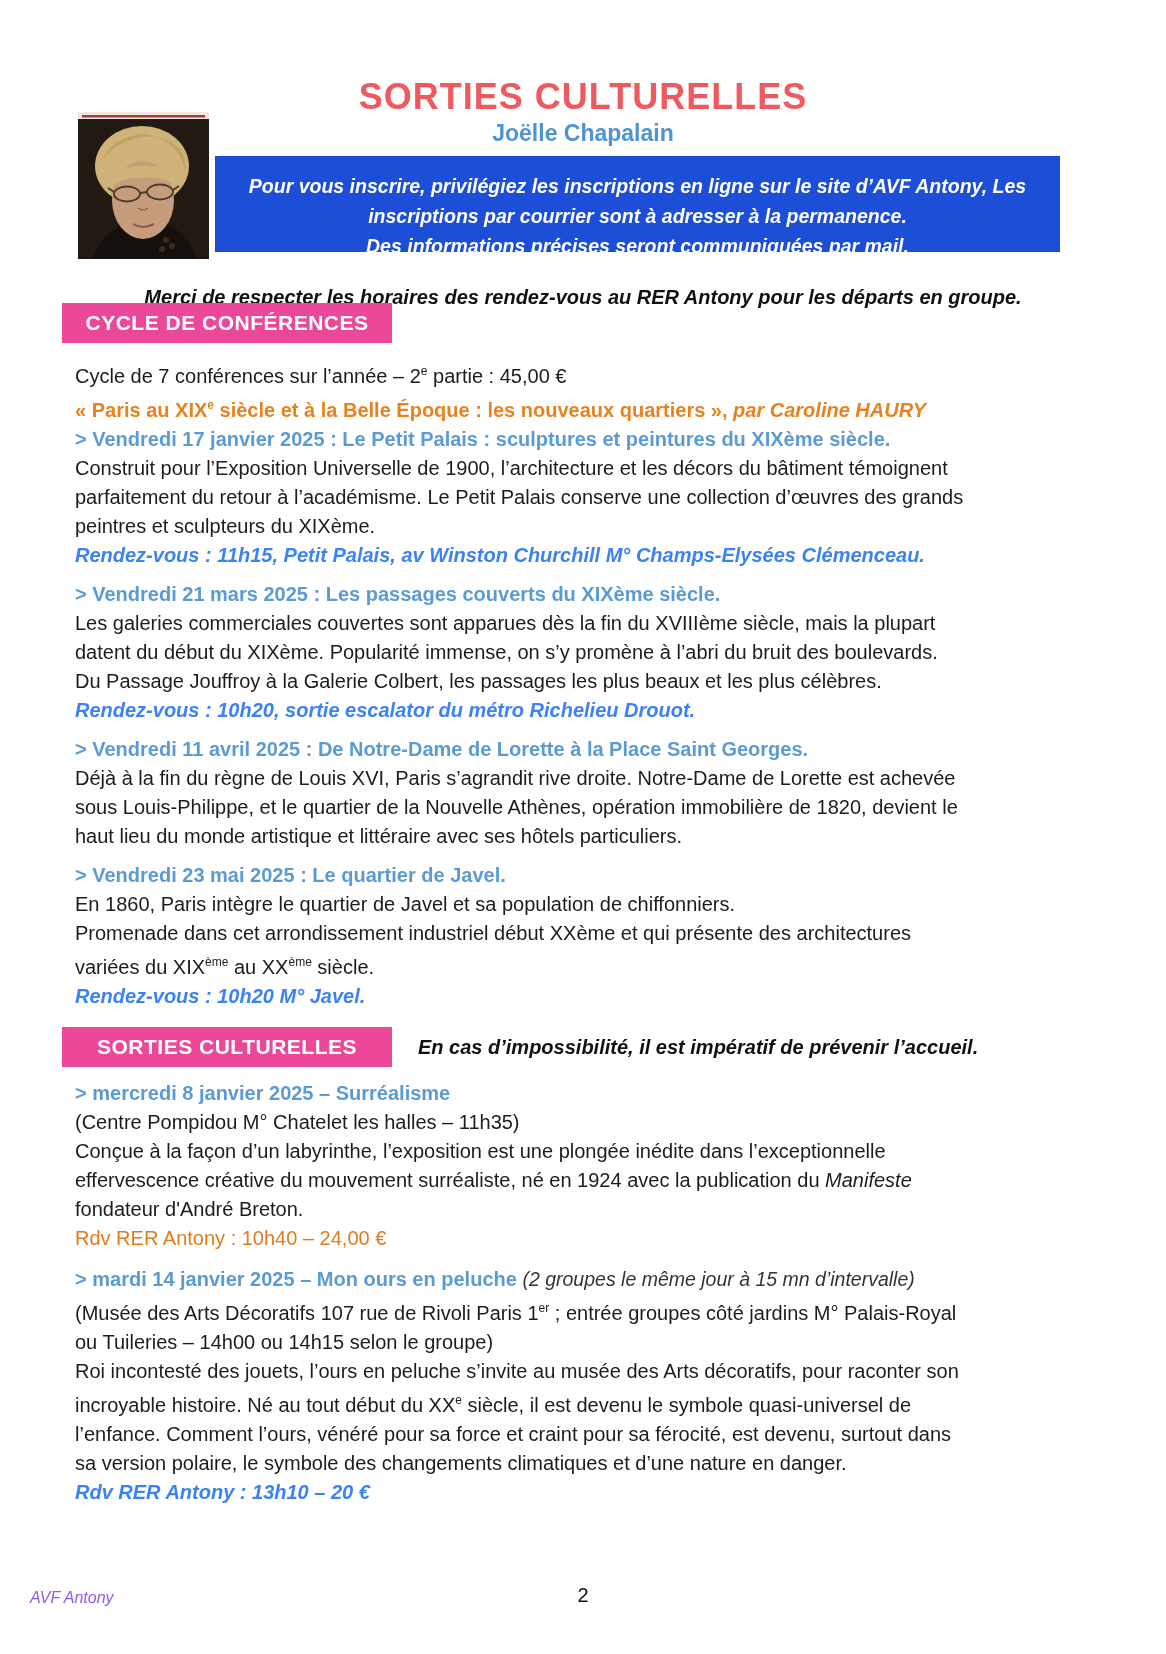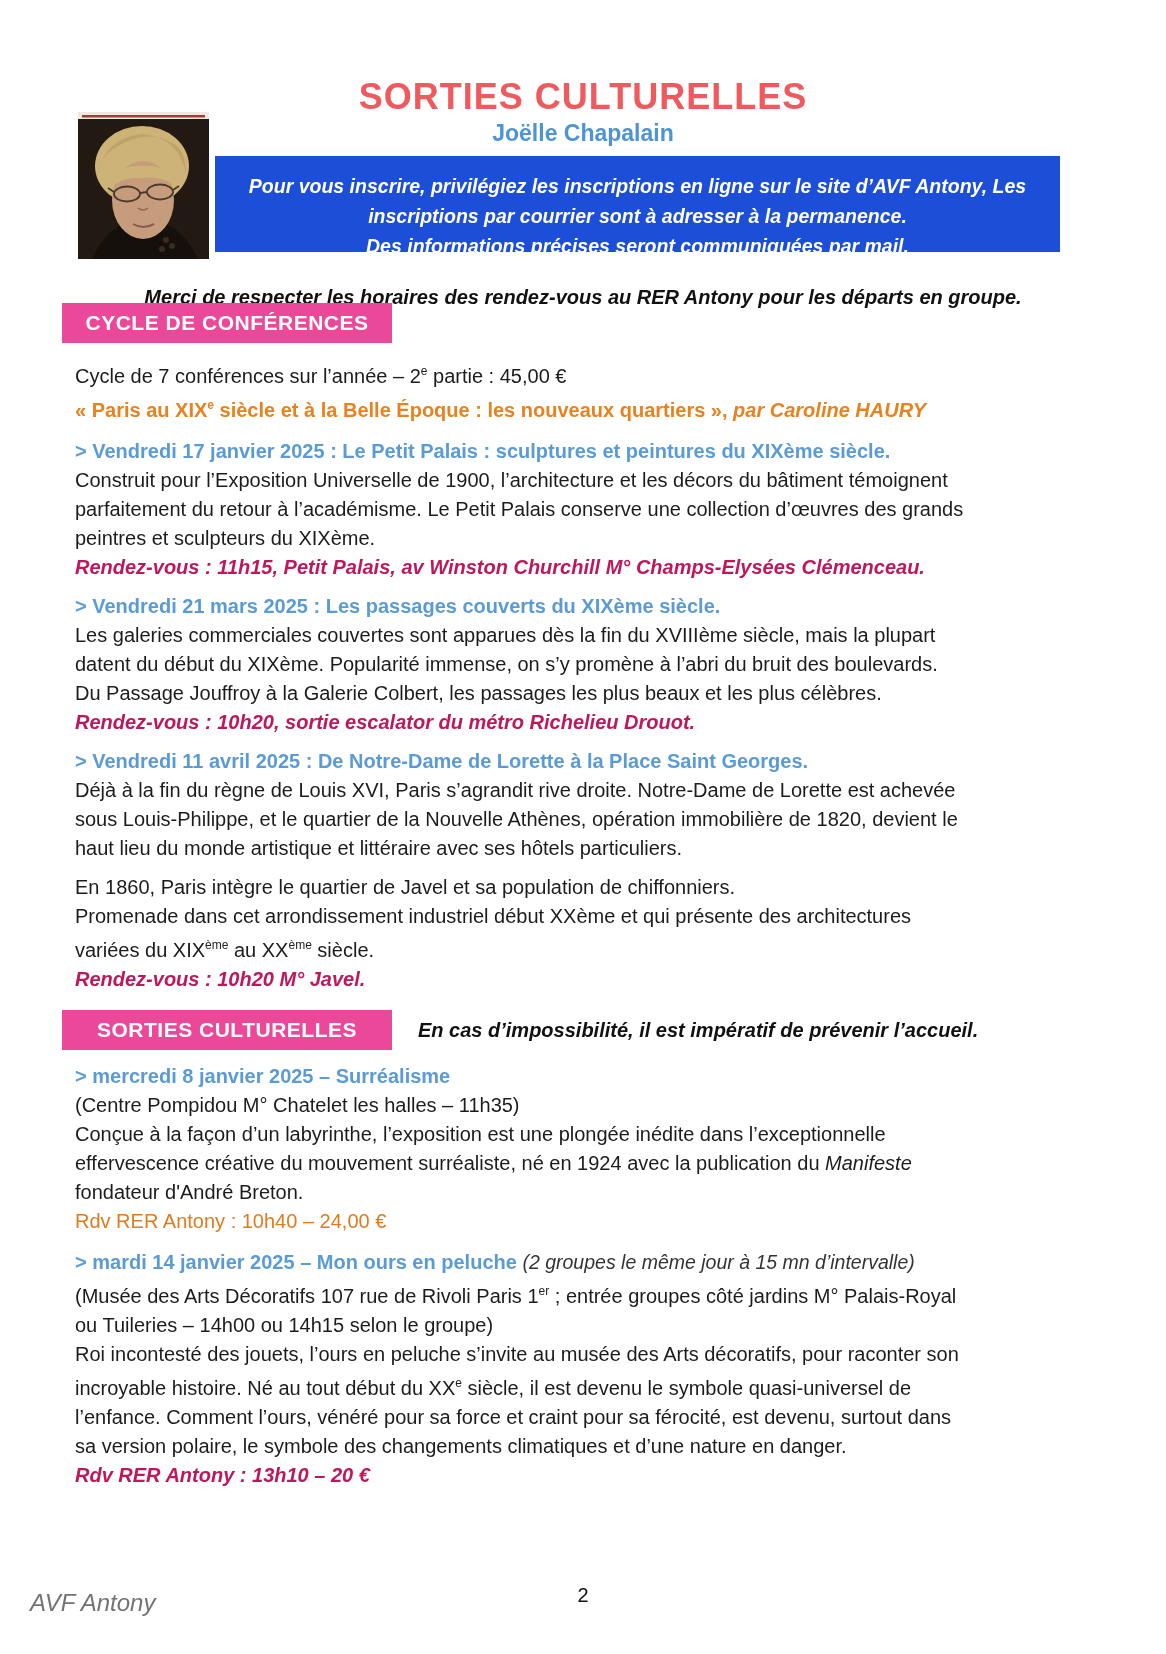--- a/index.html
+++ b/index.html
@@ -44,35 +44,35 @@
     width:330px; height:40px; background:#ec4899; color:#ffffff;
     font-weight:bold; font-size:21px; letter-spacing:0.5px;
     display:flex; align-items:center; justify-content:center; flex:0 0 auto;
   }
   .banner-note {
     margin-left:26px; font-weight:bold; font-style:italic; font-size:20px; color:#111;
   }
   .intro { margin:14px 60px 0 75px; font-size:20px; line-height:29px; }
   .series-title { color:#E8821E; font-weight:bold; }
   .event { margin:10px 56px 0 75px; font-size:20px; line-height:29px; }
-  .event.first { margin-top:12px; }
+  .event.first { margin-top:0; }
   .event.s2 { margin-top:12px; }
   .event-heading { color:#5B9BD5; font-weight:bold; white-space:pre-line; }
   .event-location { white-space:pre-line; }
   .event-body { white-space:pre-line; }
-  .event-rdv { color:#be185d; font-weight:bold; font-style:italic; }
+  .event-rdv { color:#3b82f6; font-weight:bold; font-style:italic; }
   .event-rdv.orange { color:#E07B20; font-weight:normal; font-style:normal; }
   
   .sup { font-size:12px; vertical-align:8px; }
   .it { font-style:italic; }
   .note-it { font-style:italic; font-weight:normal; color:#333; font-size:19.5px; }
   
   .footer-left {
     position:absolute; top:1589px; left:30px;
-    font-style:italic; font-size:24px; color:#737373;
+    font-style:italic; font-size:16px; color:#8b5cf6;
   }
   .footer-page {
     position:absolute; top:1584px; left:0; width:100%;
     text-align:center; font-size:20px; color:#111;
   }
 </style>
 </head>
 <body>
 
 <div class="page">
@@ -141,20 +141,21 @@
     </div>
 
     <div class="event">
       <div class="event-heading">&gt; Vendredi 11 avril 2025 : De Notre-Dame de Lorette à la Place Saint Georges.</div>
       <div class="event-body">Déjà à la fin du règne de Louis XVI, Paris s’agrandit rive droite. Notre-Dame de Lorette est achevée
 sous Louis-Philippe, et le quartier de la Nouvelle Athènes, opération immobilière de 1820, devient le
 haut lieu du monde artistique et littéraire avec ses hôtels particuliers.</div>
     </div>
 
     <div class="event">
+      <div class="event-heading">&gt; Vendredi 23 mai 2025 : Le quartier de Javel.</div>
       <div class="event-body"><span>En 1860, Paris intègre le quartier de Javel et sa population de chiffonniers.
 Promenade dans cet arrondissement industriel début XXème et qui présente des architectures
 variées du XIX</span><span class="sup">ème</span><span> au XX</span><span class="sup">ème</span><span> siècle.</span></div>
       <div class="event-rdv">Rendez-vous : 10h20 M° Javel.</div>
     </div>
 
     <div class="banner-row second">
       <div class="banner">SORTIES CULTURELLES</div>
       <div class="banner-note">En cas d’impossibilité, il est impératif de prévenir l’accueil.</div>
     </div>

